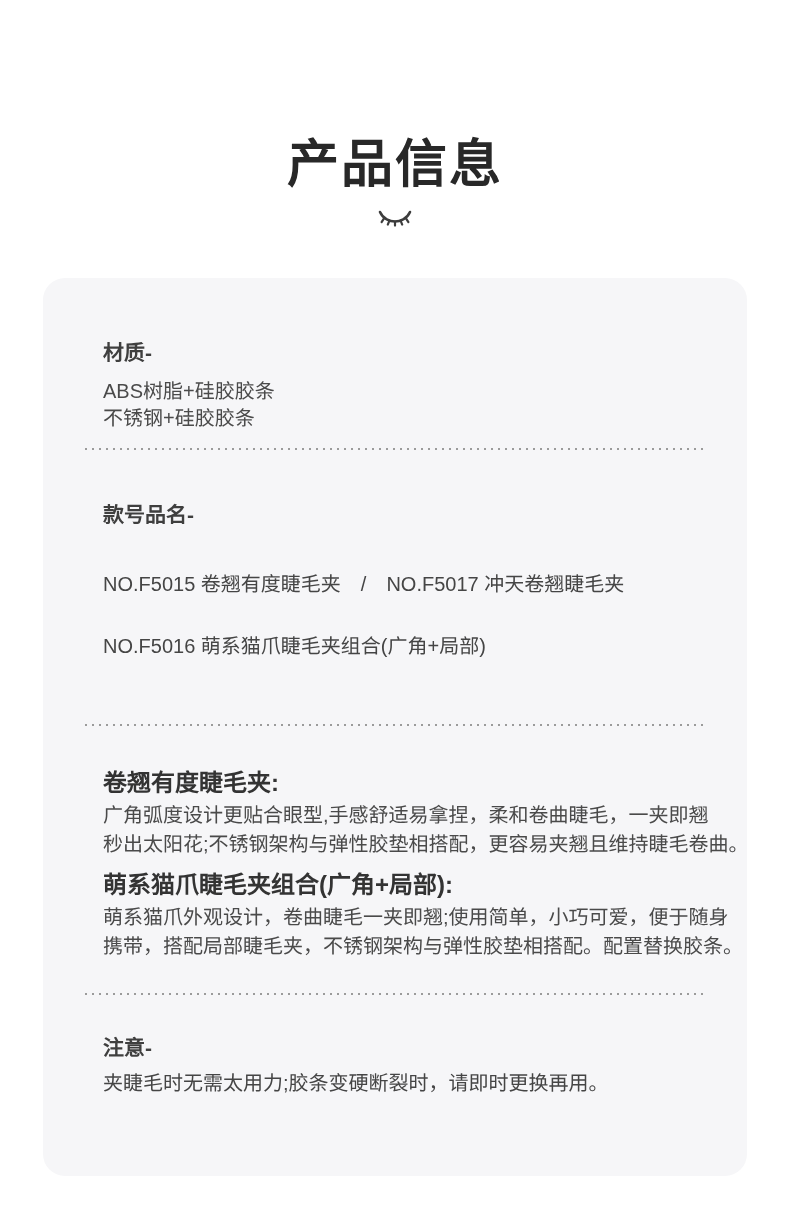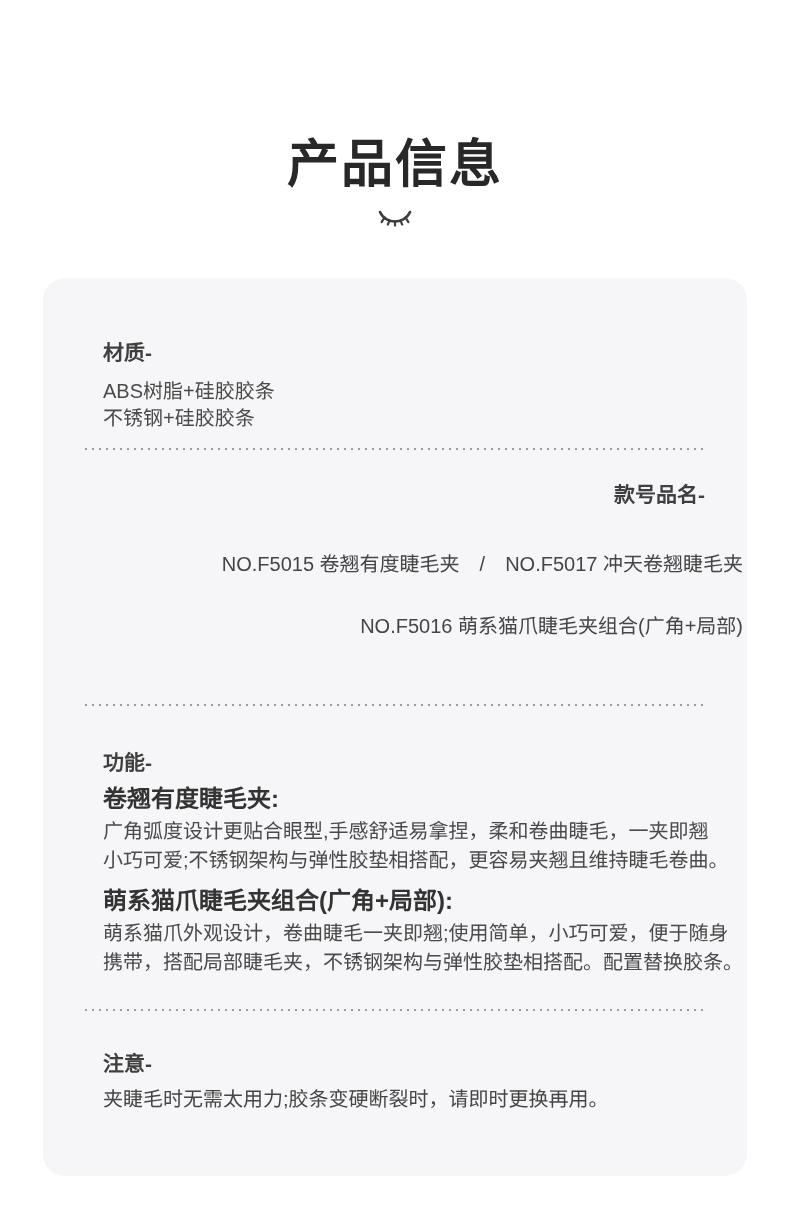--- a/index.html
+++ b/index.html
@@ -61,21 +61,21 @@
   }
 
   .divider {
     height: 2px;
     margin-top: 16px;
     background-image: repeating-linear-gradient(
       to right, #9b9b9b 0px, #9b9b9b 2px, transparent 2px, transparent 7px);
   }
 
   
-  .models { margin-top: 32px; text-align: right; }
+  .models { margin-top: 52px; }
   .model-lines {
     margin-top: 10px;
     font-size: 20px;
     line-height: 31px;
     color: #454545;
     white-space: pre-line;
     width: 640px;
   }
   .divider-2 { margin-top: 31px; }
 
@@ -144,26 +144,25 @@
       <div class="label">款号品名-</div>
       <div class="model-lines">
         <div>NO.F5015 卷翘有度睫毛夹　/　NO.F5017 冲天卷翘睫毛夹</div>
         <div>NO.F5016 萌系猫爪睫毛夹组合(广角+局部)</div>
       </div>
     </div>
 
     <div class="divider divider-2"></div>
 
     <div class="features indent">
-      <div class="label">功能-</div>
 
       <div class="feature">
         <div class="feature-name">卷翘有度睫毛夹:</div>
         <div class="feature-desc">广角弧度设计更贴合眼型,手感舒适易拿捏，柔和卷曲睫毛，一夹即翘
-小巧可爱;不锈钢架构与弹性胶垫相搭配，更容易夹翘且维持睫毛卷曲。</div>
+秒出太阳花;不锈钢架构与弹性胶垫相搭配，更容易夹翘且维持睫毛卷曲。</div>
       </div>
 
 
       <div class="feature">
         <div class="feature-name">萌系猫爪睫毛夹组合(广角+局部):</div>
         <div class="feature-desc">萌系猫爪外观设计，卷曲睫毛一夹即翘;使用简单，小巧可爱，便于随身
 携带，搭配局部睫毛夹，不锈钢架构与弹性胶垫相搭配。配置替换胶条。</div>
       </div>
     </div>
 

